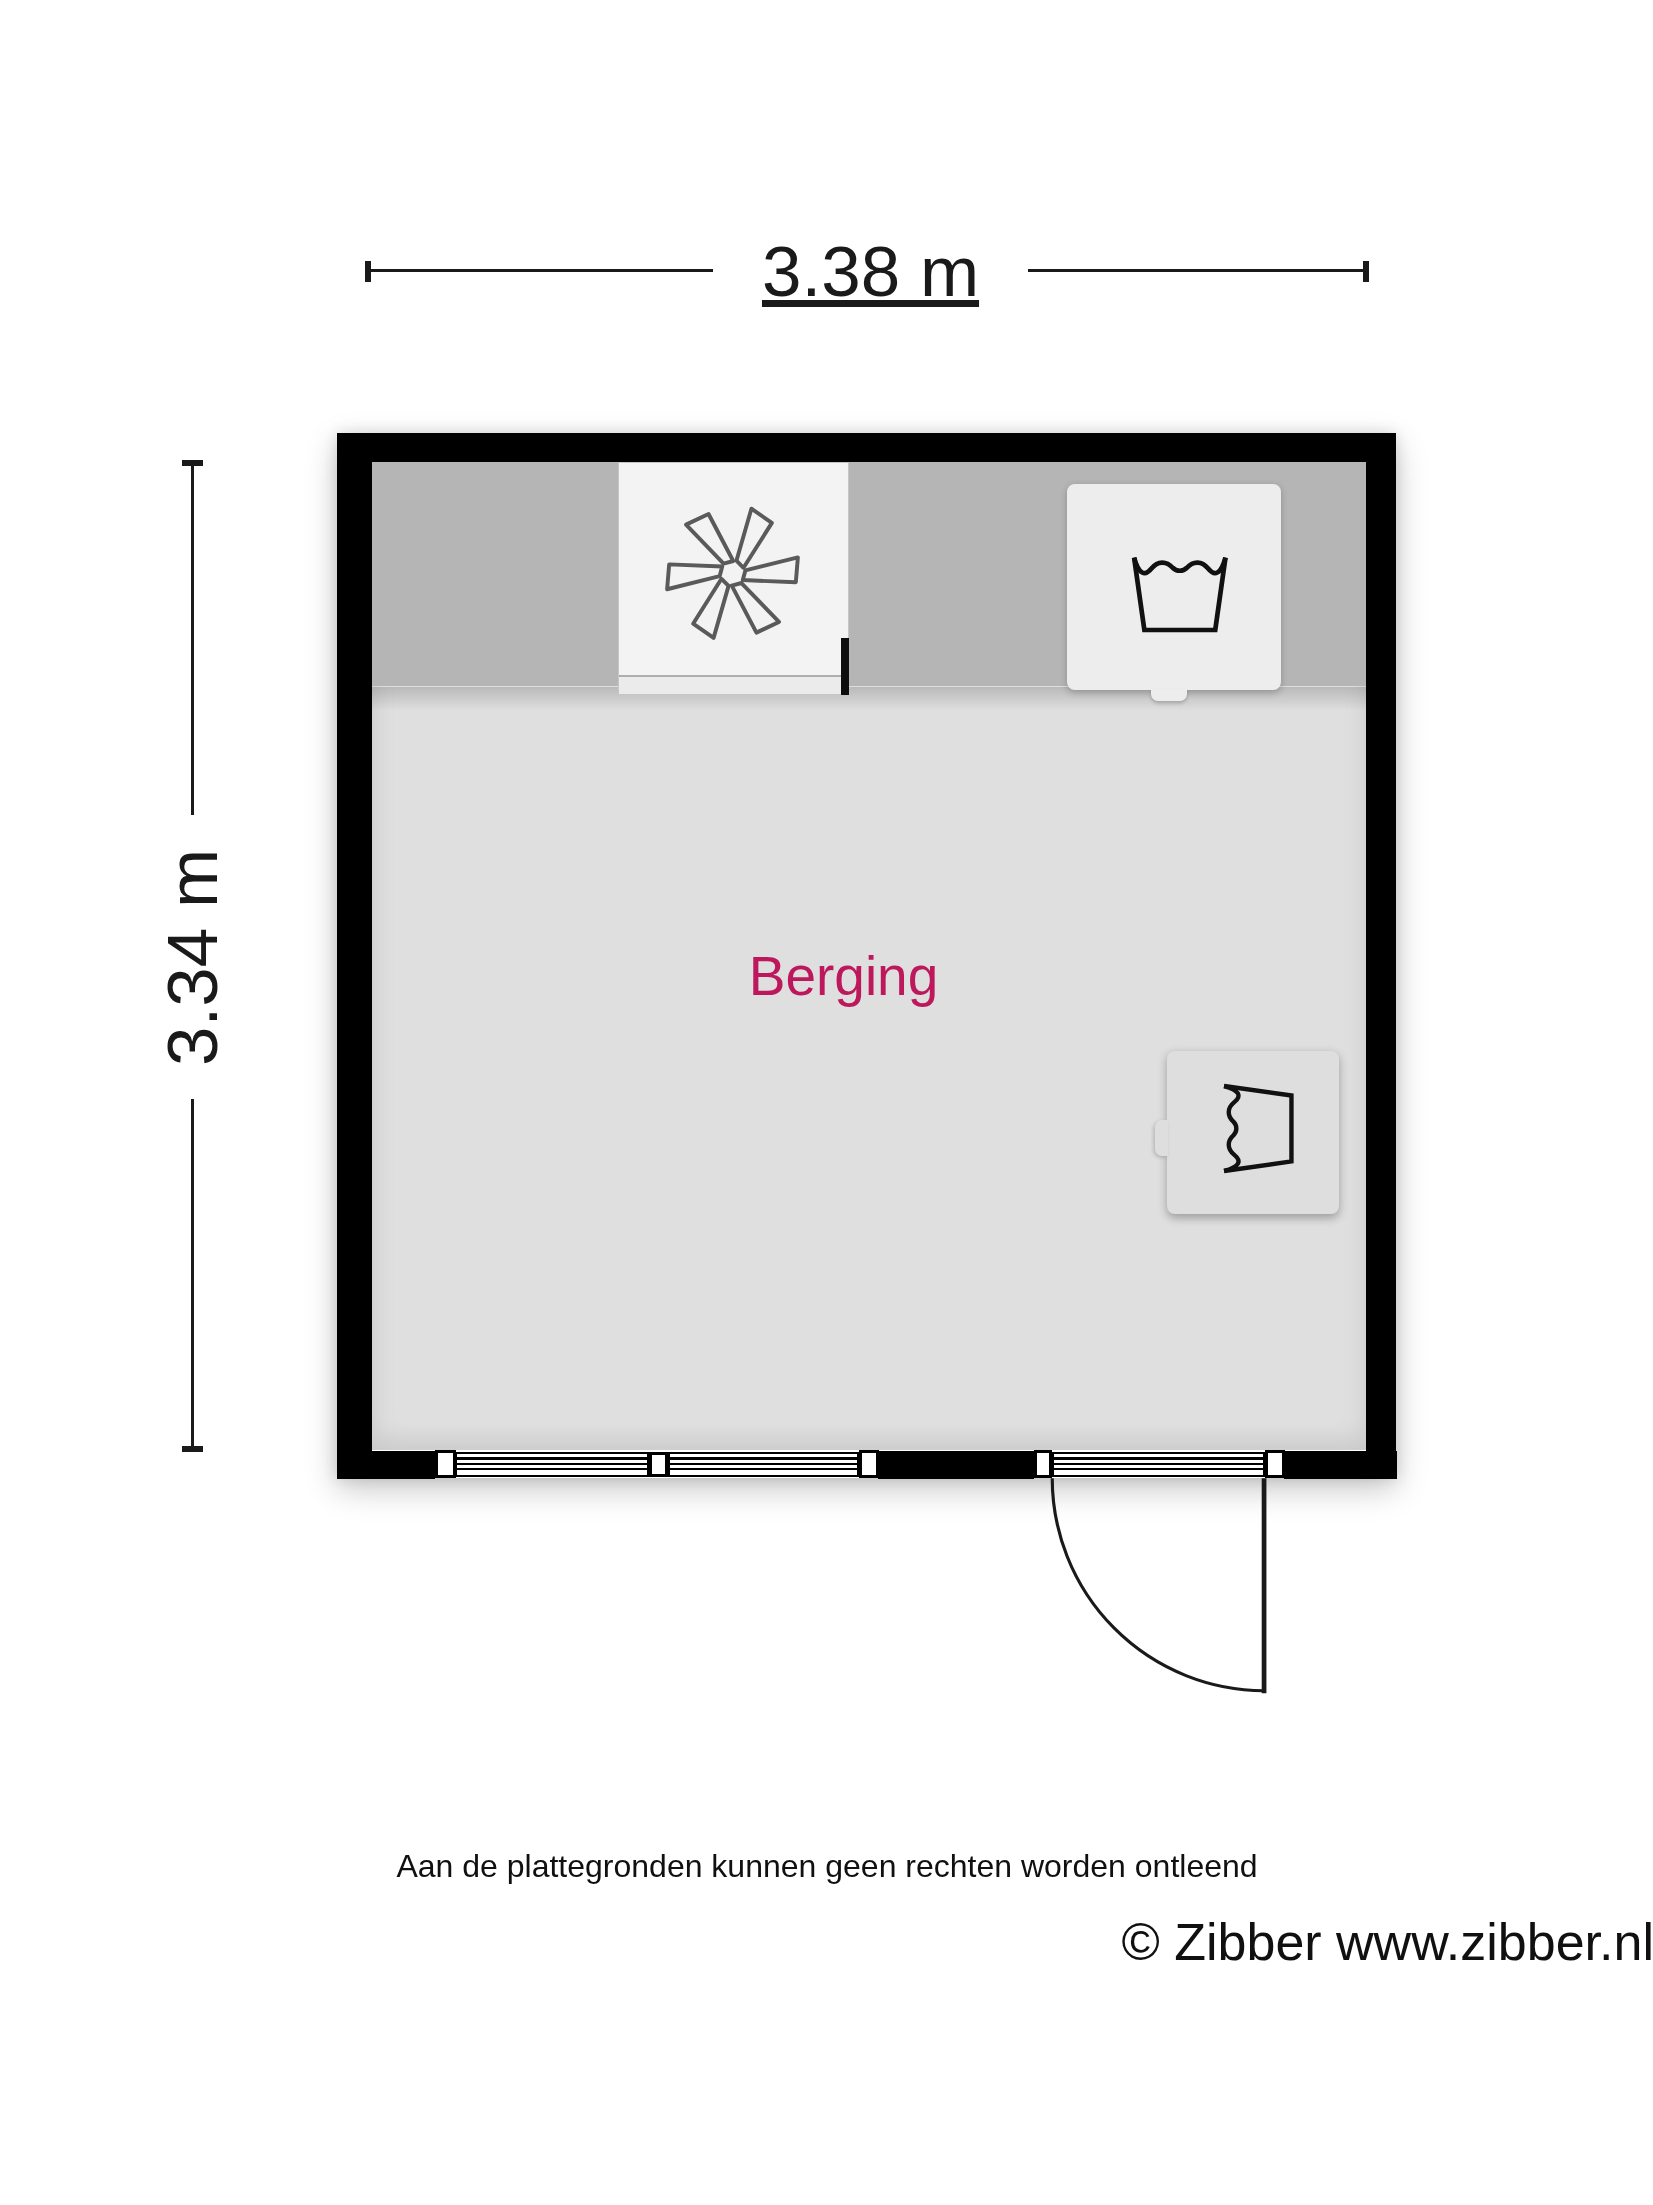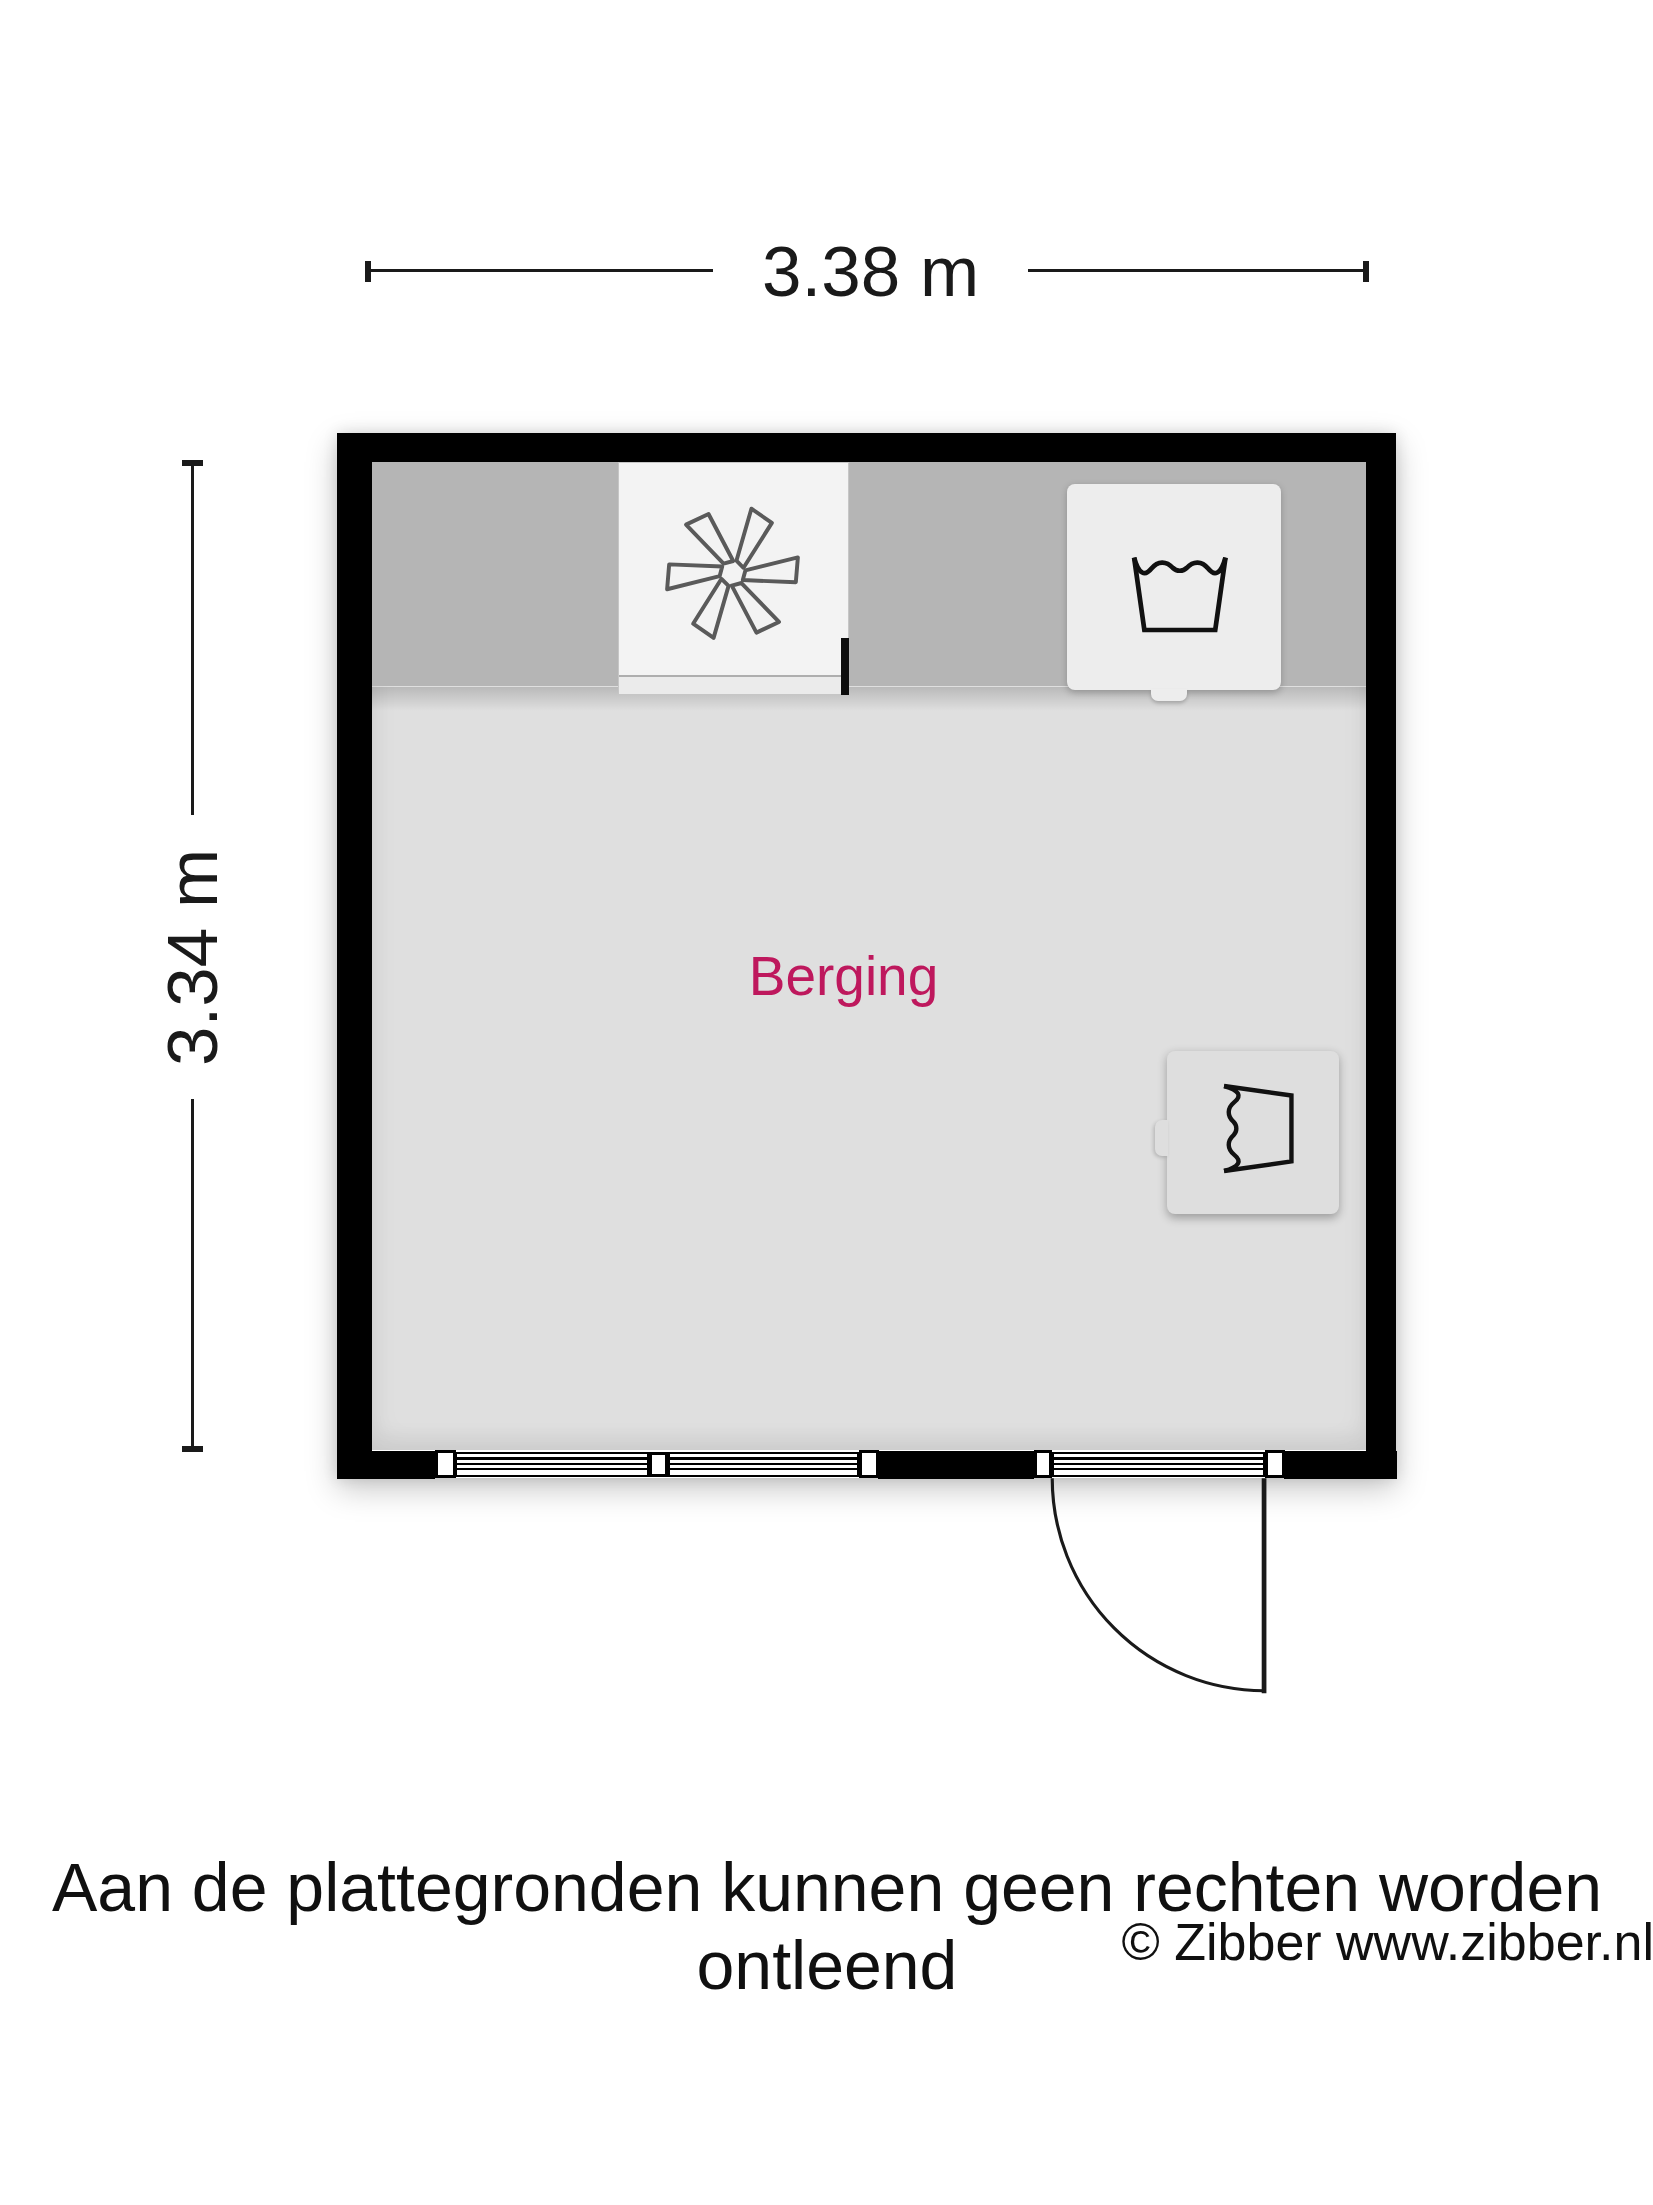--- a/index.html
+++ b/index.html
@@ -3,21 +3,21 @@
 <meta charset="utf-8">
 <style>
   html,body{margin:0;padding:0;background:#ffffff;}
   body{width:1654px;height:2205px;position:relative;font-family:"Liberation Sans",sans-serif;color:#111;}
   .abs{position:absolute;}
   
   .dim-line-h{left:369px;top:269px;width:997px;height:3.2px;background:#1a1a1a;}
   .dim-tick-v{width:6.3px;height:20.5px;background:#1a1a1a;top:261px;}
   .dim-label-h{left:713px;top:228px;width:315px;height:87px;background:#ffffff;
                display:flex;align-items:center;justify-content:center;
-               font-size:71px;color:#1a1a1a;}
+               font-size:71px;color:#1a1a1a;text-decoration:underline;}
   .dim-line-v{left:191px;top:462px;width:3.2px;height:988px;background:#1a1a1a;}
   .dim-tick-h{width:20.5px;height:6.3px;background:#1a1a1a;left:182px;}
   .dim-label-v{left:145px;top:815px;width:95px;height:284px;background:#ffffff;
                display:flex;align-items:center;justify-content:center;}
   .dim-label-v span{transform:rotate(-90deg);white-space:nowrap;font-size:71px;color:#1a1a1a;}
   
   .interior{left:372px;top:462px;width:995px;height:988px;background:#dfdfdf;
             box-shadow:inset 0 0 31.5px rgba(0,0,0,0.05), inset 0 -12.6px 20.5px rgba(0,0,0,0.06);}
   .room-shadow{left:337px;top:433px;width:1059px;height:1045px;box-shadow:0 11px 30px rgba(0,0,0,0.22), 0 0 14px rgba(0,0,0,0.12);}
   .wall{background:#000000;}
@@ -54,21 +54,21 @@
   .pane-1{left:455px;width:194px;}
   .mullion{left:649px;top:1452px;height:25px;width:19px;}
   .pane-2{left:668px;width:191px;}
   .post-2{left:859px;width:19.7px;}
   .door-post-l{left:1034px;width:18px;}
   .threshold{left:1052px;width:213px;}
   .door-post-r{left:1265px;width:19.7px;}
   
   .vectors{left:0;top:0;width:1654px;height:2205px;pointer-events:none;}
   
-  .footer-1{left:0;top:1848px;width:1654px;text-align:center;font-size:68px;color:#101010;}
+  .footer-1{left:0;top:1848px;width:1654px;text-align:center;font-size:32px;color:#101010;}
   .footer-2{left:0;top:1912px;width:1654px;text-align:right;font-size:52px;color:#101010;}
 </style>
 </head>
 <body>
 
 <div>
 
   <div class="abs dim-line-h"></div>
   <div class="abs dim-tick-v" style="left:365px;"></div>
   <div class="abs dim-tick-v" style="left:1363px;"></div>

